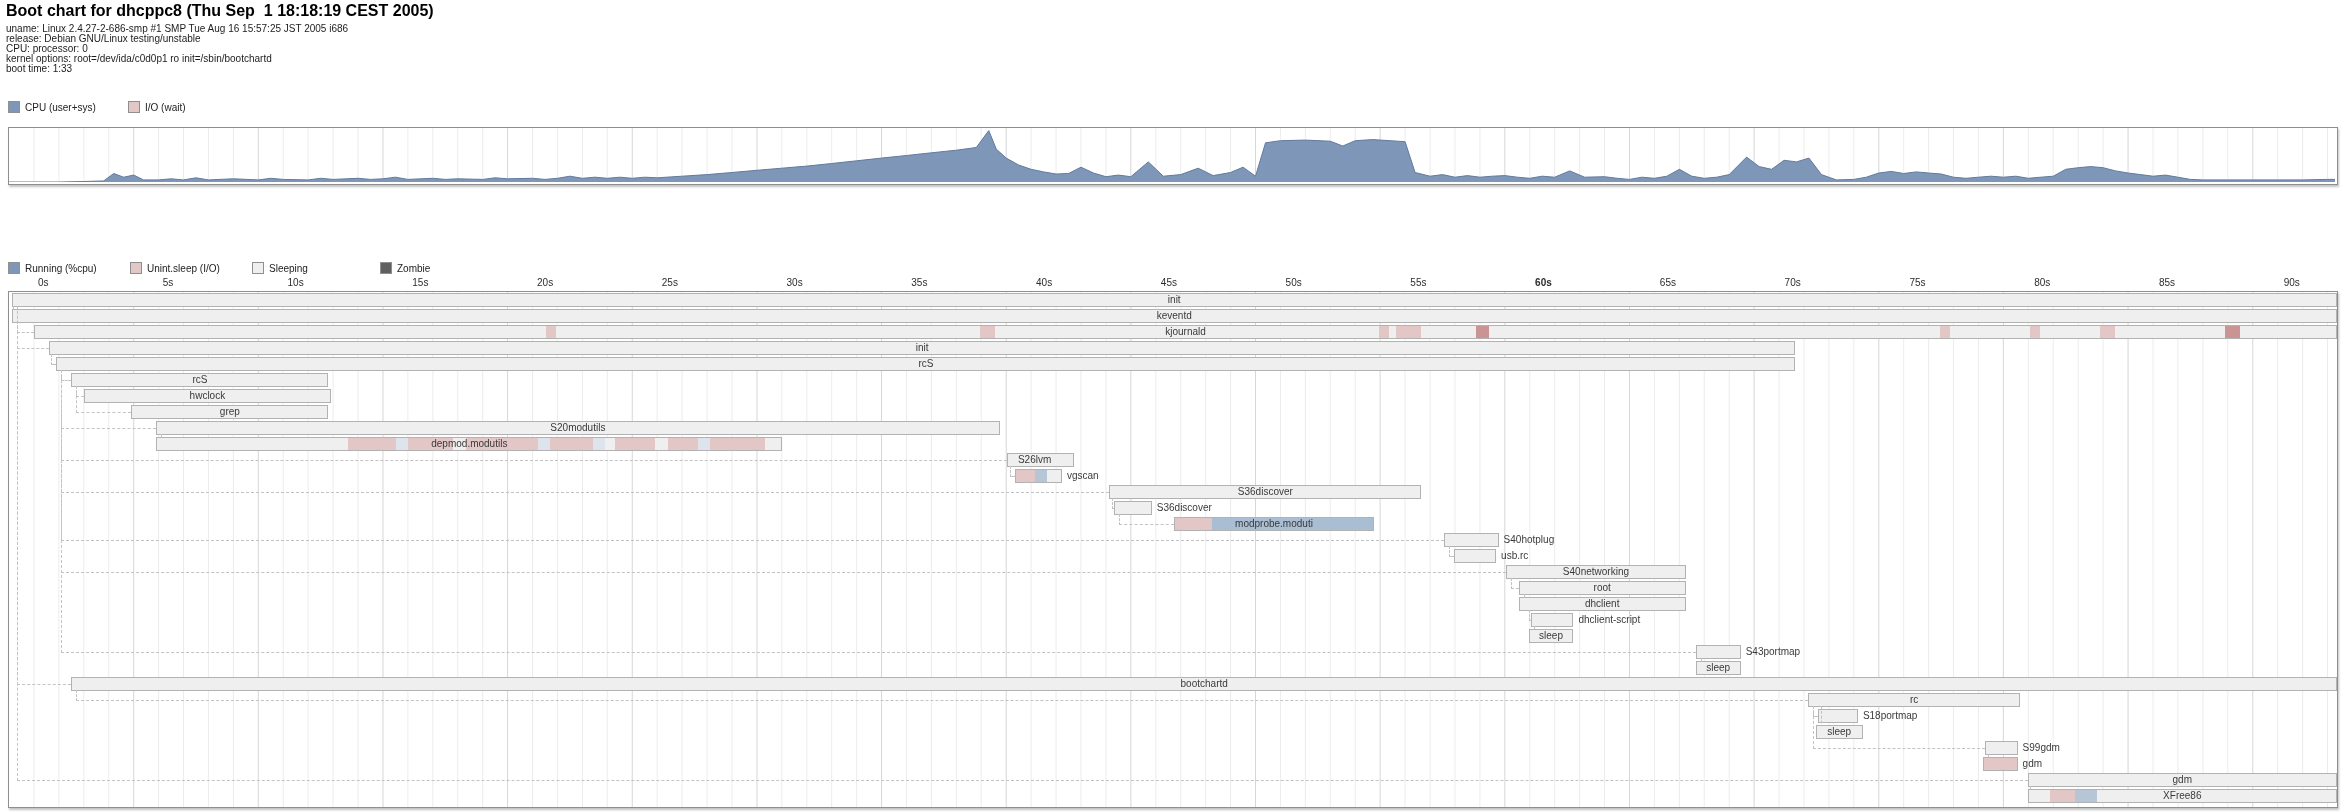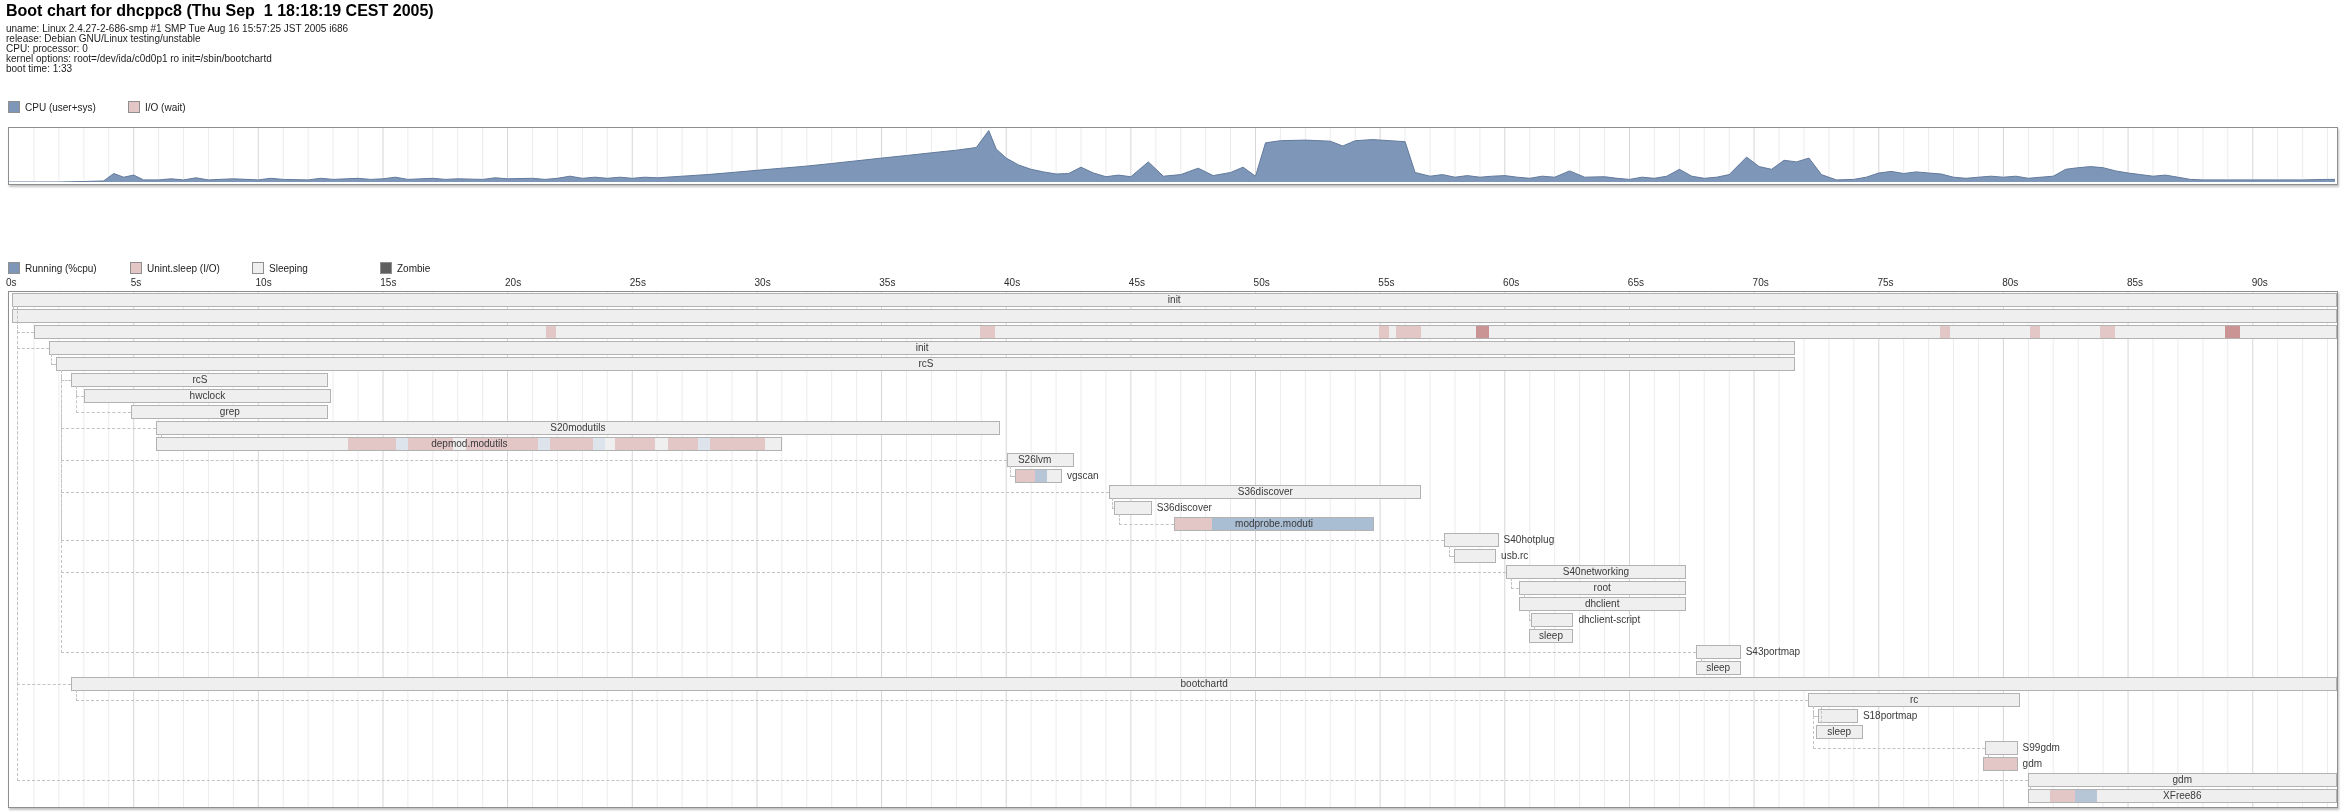--- a/index.html
+++ b/index.html
@@ -8,21 +8,21 @@
   .page-title{position:absolute;left:6px;top:2px;font-size:16px;font-weight:bold;color:#000;white-space:pre;}
   .meta-line{position:absolute;left:6px;font-size:10px;line-height:10px;color:#1c1c1c;white-space:pre;}
   .legend-row{position:absolute;height:12px;}
   .legend-item{position:absolute;top:0;font-size:10px;color:#222;white-space:nowrap;}
   .legend-swatch{display:inline-block;width:10px;height:10px;border:1px solid #8f8f8f;
                  vertical-align:-2px;margin-right:5px;}
   .chart-box{position:absolute;background:#fff;border:1px solid #8e8e8e;
              box-shadow:1px 2px 2px rgba(120,120,120,.45);}
   .chart-box svg{position:absolute;left:0;top:0;}
   .axis-ticks{position:absolute;left:8px;top:277px;width:2330px;height:12px;}
-  .tick-label{position:absolute;top:0;font-size:10px;color:#2c2c2c;white-space:nowrap;}
+  .tick-label{position:absolute;top:0;font-size:10px;color:#2c2c2c;white-space:nowrap;margin-left:32px;}
   .pbar{position:absolute;background:#efefef;border:1px solid #b2b2b2;height:12px;overflow:hidden;}
   .pseg{position:absolute;top:0;bottom:0;}
   .plabel{position:absolute;font-size:10px;line-height:14px;color:#3a3a3a;white-space:nowrap;pointer-events:none;}
   .plabel.center{text-align:center;}
   .conn-h{position:absolute;height:0;border-top:1px dashed #c3c3c3;}
   .conn-v{position:absolute;width:0;border-left:1px dashed #c3c3c3;}
 </style>
 </head>
 <body>
 
@@ -149,21 +149,21 @@
     <span class="tick-label" style="left: 247.518px;">10s</span>
     <span class="tick-label" style="left: 372.277px;">15s</span>
     <span class="tick-label" style="left: 497.035px;">20s</span>
     <span class="tick-label" style="left: 621.794px;">25s</span>
     <span class="tick-label" style="left: 746.553px;">30s</span>
     <span class="tick-label" style="left: 871.312px;">35s</span>
     <span class="tick-label" style="left: 996.071px;">40s</span>
     <span class="tick-label" style="left: 1120.83px;">45s</span>
     <span class="tick-label" style="left: 1245.59px;">50s</span>
     <span class="tick-label" style="left: 1370.35px;">55s</span>
-    <span class="tick-label" style="left: 1495.11px;">60s</span>
+    <span class="tick-label" style="left: 1495.11px; font-weight: bold;">60s</span>
     <span class="tick-label" style="left: 1619.86px;">65s</span>
     <span class="tick-label" style="left: 1744.62px;">70s</span>
     <span class="tick-label" style="left: 1869.38px;">75s</span>
     <span class="tick-label" style="left: 1994.14px;">80s</span>
     <span class="tick-label" style="left: 2118.9px;">85s</span>
     <span class="tick-label" style="left: 2243.66px;">90s</span>
   </div>
 
 <div class="chart-box" id="proc-chart" style="left:8px;top:291px;width:2328px;height:515px">
     <svg width="2326" height="515" viewBox="0 0 2328 515" preserveAspectRatio="none">
@@ -258,33 +258,35 @@
       <line x1="2220.7" y1="0" x2="2220.7" y2="515" stroke="#ececec" stroke-width="1"></line>
       <line x1="2245.7" y1="0" x2="2245.7" y2="515" stroke="#d6d6d6" stroke-width="1"></line>
       <line x1="2270.6" y1="0" x2="2270.6" y2="515" stroke="#ececec" stroke-width="1"></line>
       <line x1="2295.6" y1="0" x2="2295.6" y2="515" stroke="#ececec" stroke-width="1"></line>
       <line x1="2320.5" y1="0" x2="2320.5" y2="515" stroke="#ececec" stroke-width="1"></line>
     </svg>
     <div class="pbar" style="left: 2.5px; top: 1px; width: 2323.5px;"></div>
     <span class="plabel center" style="left: 2.5px; top: 1px; width: 2325.5px;">init</span>
     <div class="conn-v" style="left: 3.7px; top: 14px; height: 11px;"></div>
     <div class="pbar" style="left: 2.5px; top: 17px; width: 2323.5px;"></div>
+    <span class="plabel center" style="left: 2.5px; top: 17px; width: 2325.5px;">keventd</span>
     <div class="conn-h" style="left: 7.5px; top: 40px; width: 17.5px;"></div>
     <div class="conn-v" style="left: 7.5px; top: 14px; height: 27px;"></div>
     <div class="pbar" style="left: 25px; top: 33px; width: 2301px;">
       <div class="pseg" style="left: 510.5px; width: 10px; background: rgb(227, 198, 198);"></div>
       <div class="pseg" style="left: 944.7px; width: 15px; background: rgb(227, 198, 198);"></div>
       <div class="pseg" style="left: 1343.9px; width: 10px; background: rgb(227, 198, 198);"></div>
       <div class="pseg" style="left: 1361.4px; width: 25px; background: rgb(227, 198, 198);"></div>
       <div class="pseg" style="left: 1441.2px; width: 12.5px; background: rgb(203, 148, 148);"></div>
       <div class="pseg" style="left: 1905.3px; width: 10px; background: rgb(227, 198, 198);"></div>
       <div class="pseg" style="left: 1995.1px; width: 10px; background: rgb(227, 198, 198);"></div>
       <div class="pseg" style="left: 2065px; width: 15px; background: rgb(227, 198, 198);"></div>
       <div class="pseg" style="left: 2189.8px; width: 15px; background: rgb(203, 148, 148);"></div>
     </div>
+    <span class="plabel center" style="left: 25px; top: 33px; width: 2303px;">kjournald</span>
     <div class="conn-h" style="left: 7.5px; top: 56px; width: 32.4px;"></div>
     <div class="conn-v" style="left: 7.5px; top: 14px; height: 43px;"></div>
     <div class="pbar" style="left: 39.9px; top: 49px; width: 1744.6px;"></div>
     <span class="plabel center" style="left: 39.9px; top: 49px; width: 1746.6px;">init</span>
     <div class="conn-h" style="left: 42.4px; top: 72px; width: 5px;"></div>
     <div class="conn-v" style="left: 42.4px; top: 62px; height: 11px;"></div>
     <div class="pbar" style="left: 47.4px; top: 65px; width: 1737.1px;"></div>
     <span class="plabel center" style="left: 47.4px; top: 65px; width: 1739.1px;">rcS</span>
     <div class="conn-h" style="left: 52.4px; top: 88px; width: 10px;"></div>
     <div class="conn-v" style="left: 52.4px; top: 78px; height: 11px;"></div>

